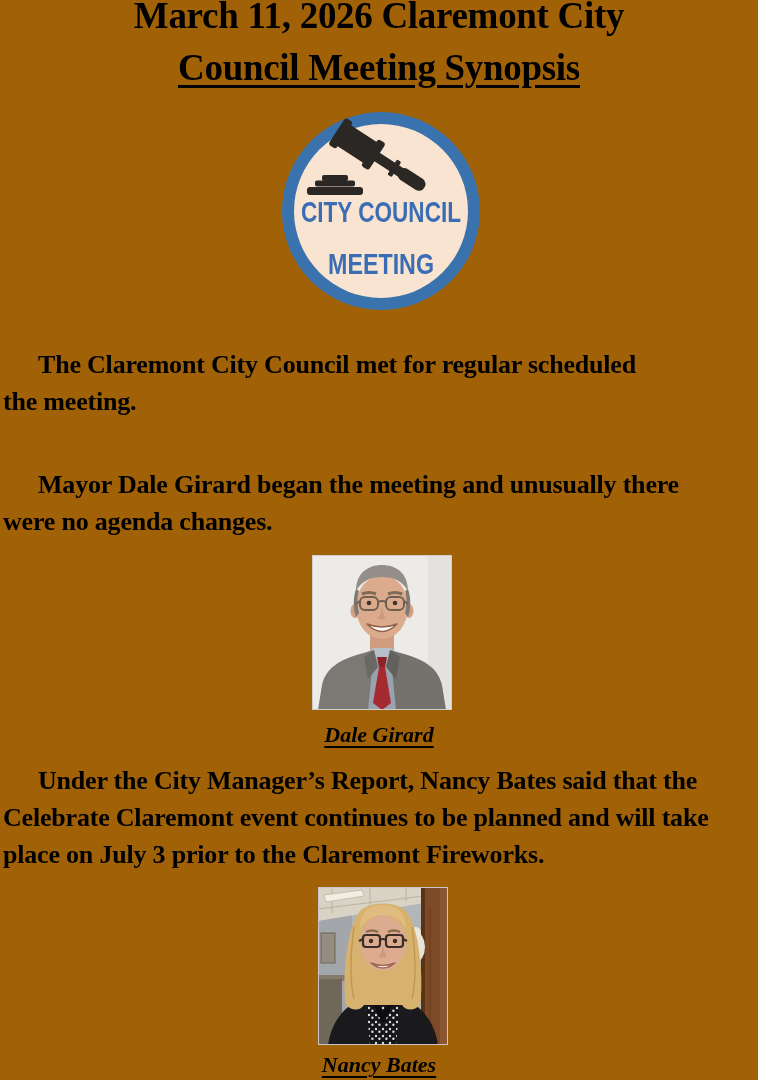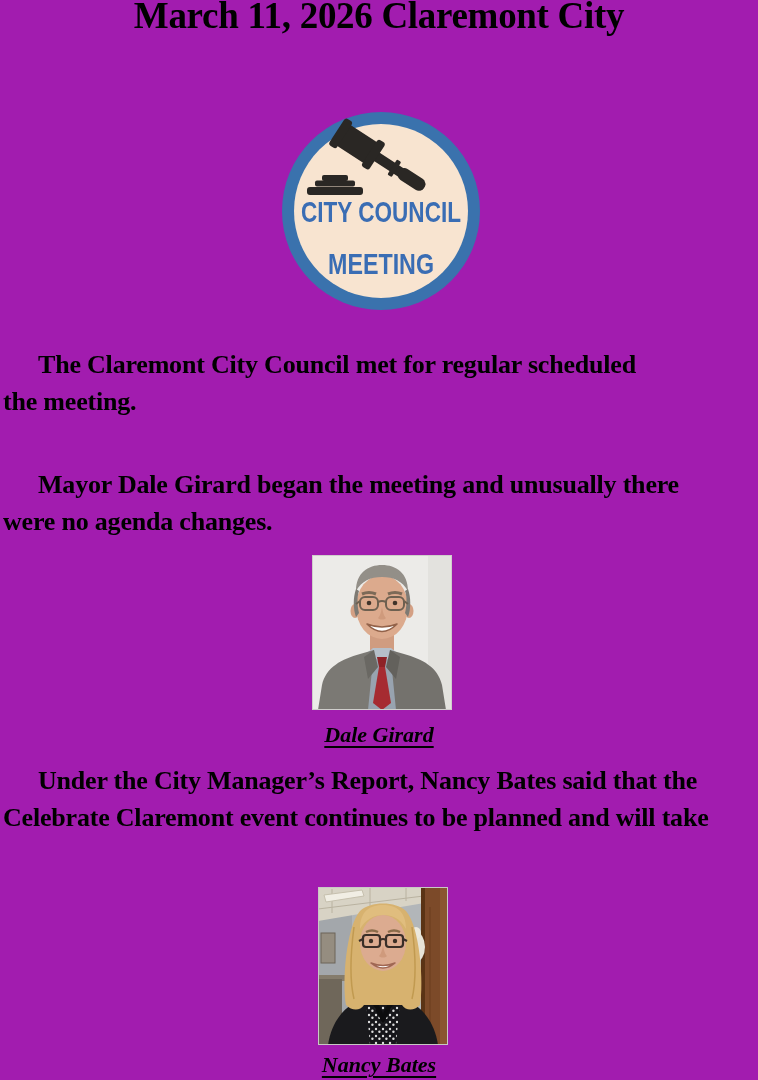--- a/index.html
+++ b/index.html
@@ -1,16 +1,16 @@
 <!DOCTYPE html>
 <html><head>
 <meta charset="utf-8">
 <style>
   html,body{margin:0;padding:0;background:#ffffff;}
-  .page{position:relative;width:758px;height:1080px;background:#a21caf;overflow:hidden;
+  .page{position:relative;width:758px;height:1080px;background:#a16207;overflow:hidden;
         font-family:"Liberation Serif", serif;color:#000;}
   .title{position:absolute;top:-10px;left:0;width:758px;text-align:center;
          font-weight:bold;font-size:37px;line-height:52px;letter-spacing:-0.3px;}
   .title .t2{text-decoration:underline;text-decoration-thickness:3px;text-underline-offset:5px;}
   .logo{position:absolute;top:111px;left:281px;width:200px;height:200px;}
   .para{position:absolute;left:3px;right:2px;margin:0;font-weight:bold;font-size:26px;
         line-height:37px;letter-spacing:-0.2px;}
   .para .ln{display:block;white-space:nowrap;font-family:Liberation Serif, serif;}
   .para .ln:first-child{text-indent:35px;}
   .p1{top:346px}
@@ -26,20 +26,21 @@
   .cap-dale{top:720px;}
   .cap-nancy{top:1050px;}
 </style>
 </head>
 <body>
 
 <div class="page">
 
   <header class="title">
     <div class="t1">March 11, 2026 Claremont City</div>
+    <div class="t2">Council Meeting Synopsis</div>
   </header>
 
   <div class="logo">
     <svg width="200" height="200" viewBox="0 0 200 200">
       <circle cx="100" cy="100" r="99" fill="#3a72ad"></circle>
       <circle cx="100" cy="100" r="87" fill="#f8e4d0"></circle>
       <g fill="#2a2724">
         <g transform="rotate(33 76 33)">
           <rect x="72" y="28" width="84" height="10" rx="4"></rect>
           <rect x="118" y="24" width="5" height="18" rx="1.5"></rect>
@@ -103,20 +104,21 @@
     </svg>
   </div>
 
   <div class="caption cap-dale">
     <span>Dale Girard</span>
   </div>
 
   <p class="para p3">
     <span class="ln">Under the City Manager’s Report, Nancy Bates said that the</span>
     <span class="ln">Celebrate Claremont event continues to be planned and will take</span>
+    <span class="ln">place on July 3 prior to the Claremont Fireworks.</span>
   </p>
 
   <div class="photo ph-nancy">
     <svg width="130" height="158" viewBox="0 0 130 158">
       <defs>
         <pattern id="nb-speckle" width="7" height="7" patternUnits="userSpaceOnUse">
           <rect width="7" height="7" fill="#16161a"></rect>
           <circle cx="2" cy="2" r="1.2" fill="#dddddd"></circle>
           <circle cx="5.4" cy="4.8" r="1.2" fill="#dddddd"></circle>
         </pattern>

